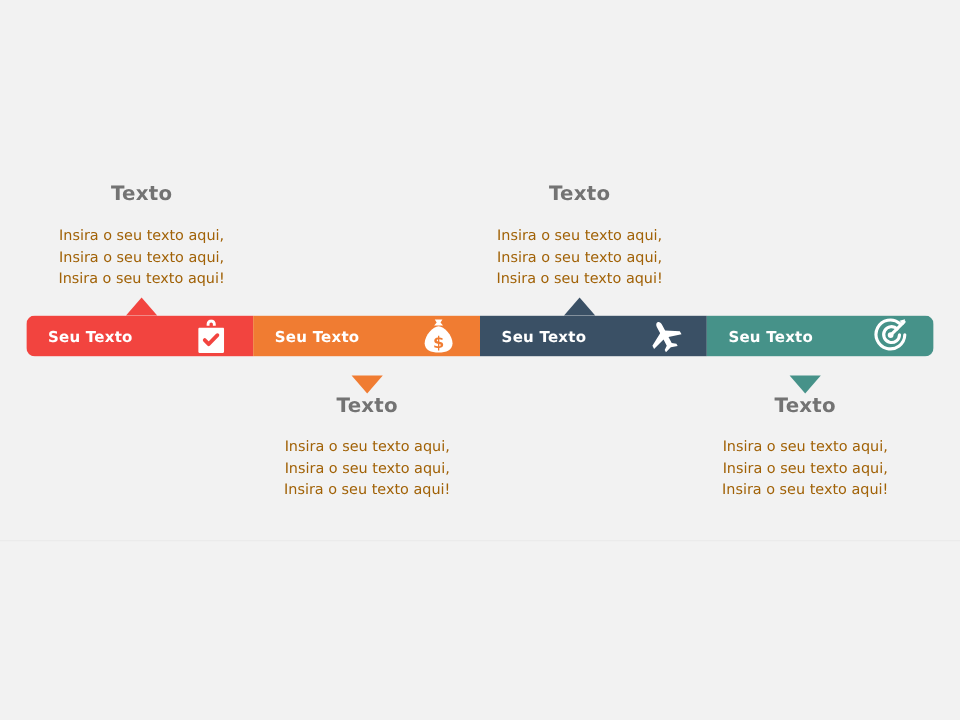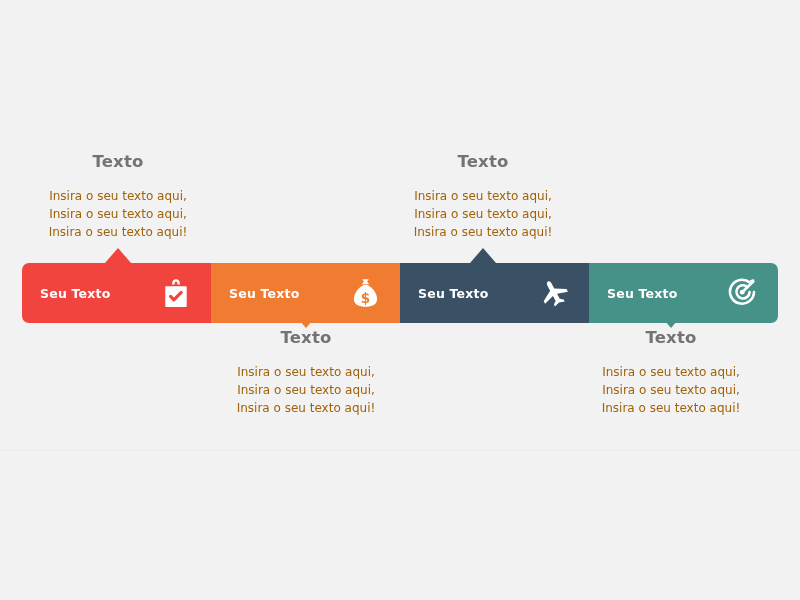--- a/index.html
+++ b/index.html
@@ -32,21 +32,21 @@
     height: 1px;
     background: #ebebeb;
   }
 
   
   .bar {
     position: absolute;
     left: 22px;
     top: 263px;
     width: 756px;
-    height: 60px;
+    height: 34px;
     display: flex;
     border-radius: 7px;
     overflow: hidden;
   }
 
   .segment {
     flex: 1 1 0;
     position: relative;
     display: flex;
     align-items: center;

